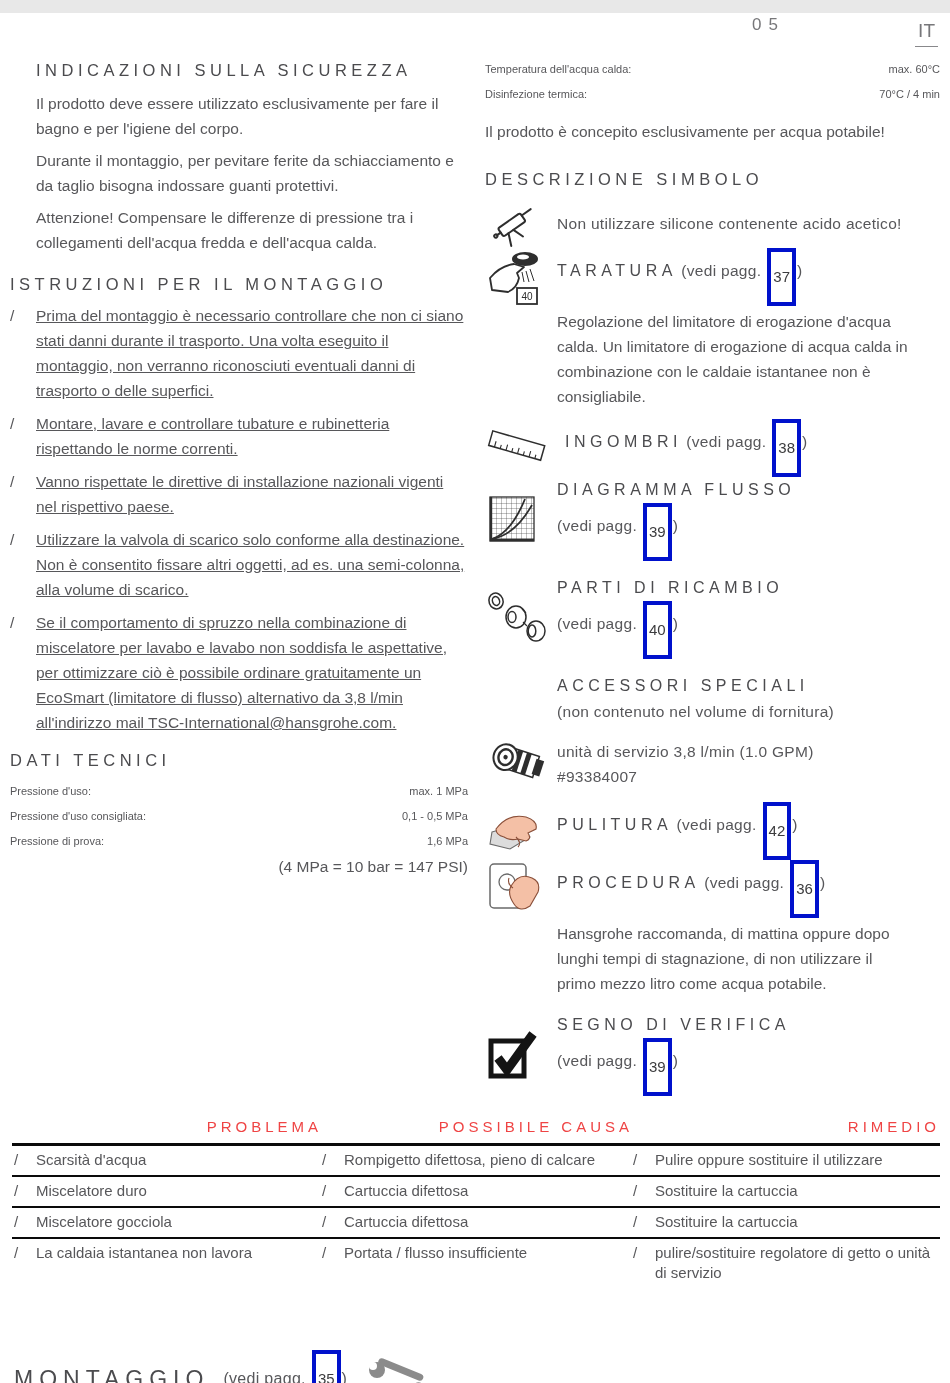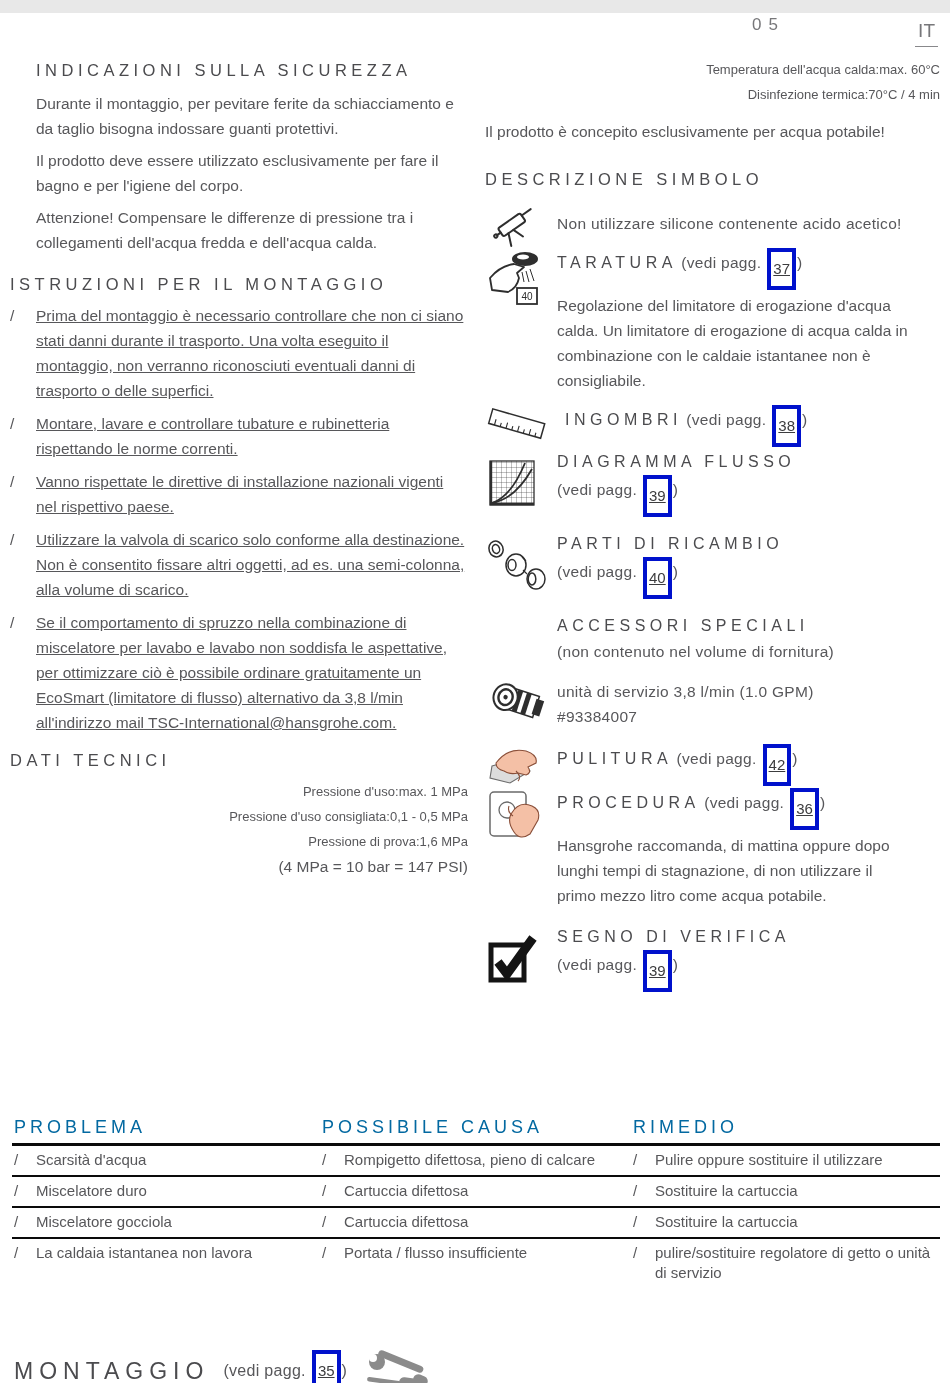--- a/index.html
+++ b/index.html
@@ -18,43 +18,43 @@
   
   .col-left{position:absolute;left:10px;top:44px;width:458px;}
   .safety{padding-left:26px;}
   .install{margin-top:16px;}
   .install .sec-title{margin-bottom:6px;}
   .li{display:flex;font-size:15.5px;line-height:25px;margin-bottom:8px;}
   .li .marker{width:26px;flex:none;}
   .li .li-text{flex:1;text-decoration:underline;}
   .tech{margin-top:12px;}
   .tech .sec-title{margin-bottom:6px;}
-  .spec{display:flex;justify-content:flex-end;font-size:13px;line-height:25px;}
+  .spec{display:flex;justify-content:space-between;font-size:11px;line-height:25px;}
   .spec-note{text-align:right;font-size:15.5px;line-height:25px;}
   
   .col-right{position:absolute;left:485px;top:44px;width:455px;}
   .r-specs{margin-bottom:12px;}
   .potable{margin:0 0 22px 0;}
   .symbols-title{margin-bottom:8px;}
   .sym-item{display:flex;align-items:flex-start;}
   .sym-item.center{align-items:center;}
   .sym-icon{width:71px;flex:none;padding-left:1px;}
   .sym-body{flex:1;min-width:0;}
   .head-line{line-height:26px;white-space:nowrap;}
   .sym-head{font-size:16px;letter-spacing:4.5px;color:#4b4b4e;}
   .ref-text{font-size:15.5px;color:#57575a;letter-spacing:0.3px;}
-  .refbox{display:inline-block;border:4px solid var(--link-blue,#0011cc);padding:8px 2px;
-    margin-left:6px;margin-right:1px;font-size:15px;line-height:18px;color:#3c3c3e;vertical-align:-6px;text-decoration:underline;}
+  .refbox{display:inline-block;border:4px solid var(--link-blue,#0011cc);padding:16px 2px;
+    margin-left:6px;margin-right:1px;font-size:15px;line-height:18px;color:#3c3c3e;vertical-align:-6px;}
   .sym-par{font-size:15.5px;line-height:25px;margin:3px 0 0 0;padding-right:28px;}
   .mb0{margin-bottom:0;}.mb10{margin-bottom:10px;}
   .mb12{margin-bottom:12px;}.mb14{margin-bottom:14px;}.mb16{margin-bottom:16px;}
   
   .trouble{position:absolute;left:12px;top:1103px;width:928px;font-size:15px;}
   .t-head{display:grid;grid-template-columns:308px 311px 1fr;padding:0 0 5px 2px;border-bottom:3px solid #0a0a0a;}
-  .t-head span{font-size:18px;letter-spacing:4px;color:#0369a1;line-height:22px;}
+  .t-head span{font-size:15px;letter-spacing:4px;color:#ef4444;line-height:22px;text-align:right;}
   .t-row{display:grid;grid-template-columns:308px 311px 1fr;border-bottom:2.5px solid #0a0a0a;padding:4px 0 5px 2px;}
   .t-row.last{border-bottom:none;}
   .t-cell{display:flex;line-height:20px;padding-right:8px;}
   .t-cell .marker{width:22px;flex:none;}
   
   .footer{position:absolute;left:14px;top:1337px;display:flex;align-items:center;}
   .footer .m-title{font-size:23px;letter-spacing:6px;color:#4b4b4e;margin-right:14px;}
   .footer .ref-text{font-size:16px;}
   .footer svg{margin-left:18px;}
   svg{display:block;}
@@ -64,22 +64,22 @@
 
 <div class="page">
 
   <div class="page-num">05</div>
   <div class="lang">IT</div>
 
   <div class="col-left">
 
     <section class="safety">
       <h2 class="sec-title">INDICAZIONI SULLA SICUREZZA</h2>
+      <p class="body-p">Il prodotto deve essere utilizzato esclusivamente per fare il bagno e per l'igiene del corpo.</p>
       <p class="body-p">Durante il montaggio, per pevitare ferite da schiacciamento e da taglio bisogna indossare guanti protettivi.</p>
-      <p class="body-p">Il prodotto deve essere utilizzato esclusivamente per fare il bagno e per l'igiene del corpo.</p>
       <p class="body-p">Attenzione! Compensare le differenze di pressione tra i collegamenti dell'acqua fredda e dell'acqua calda.</p>
     </section>
 
     <section class="install">
       <h2 class="sec-title">ISTRUZIONI PER IL MONTAGGIO</h2>
       <div class="li">
           <span class="marker">/</span>
           <span class="li-text">Prima del montaggio è necessario controllare che non ci siano stati danni durante il trasporto. Una volta eseguito il montaggio, non verranno riconosciuti eventuali danni di trasporto o delle superfici.</span>
         </div>
       <div class="li">

